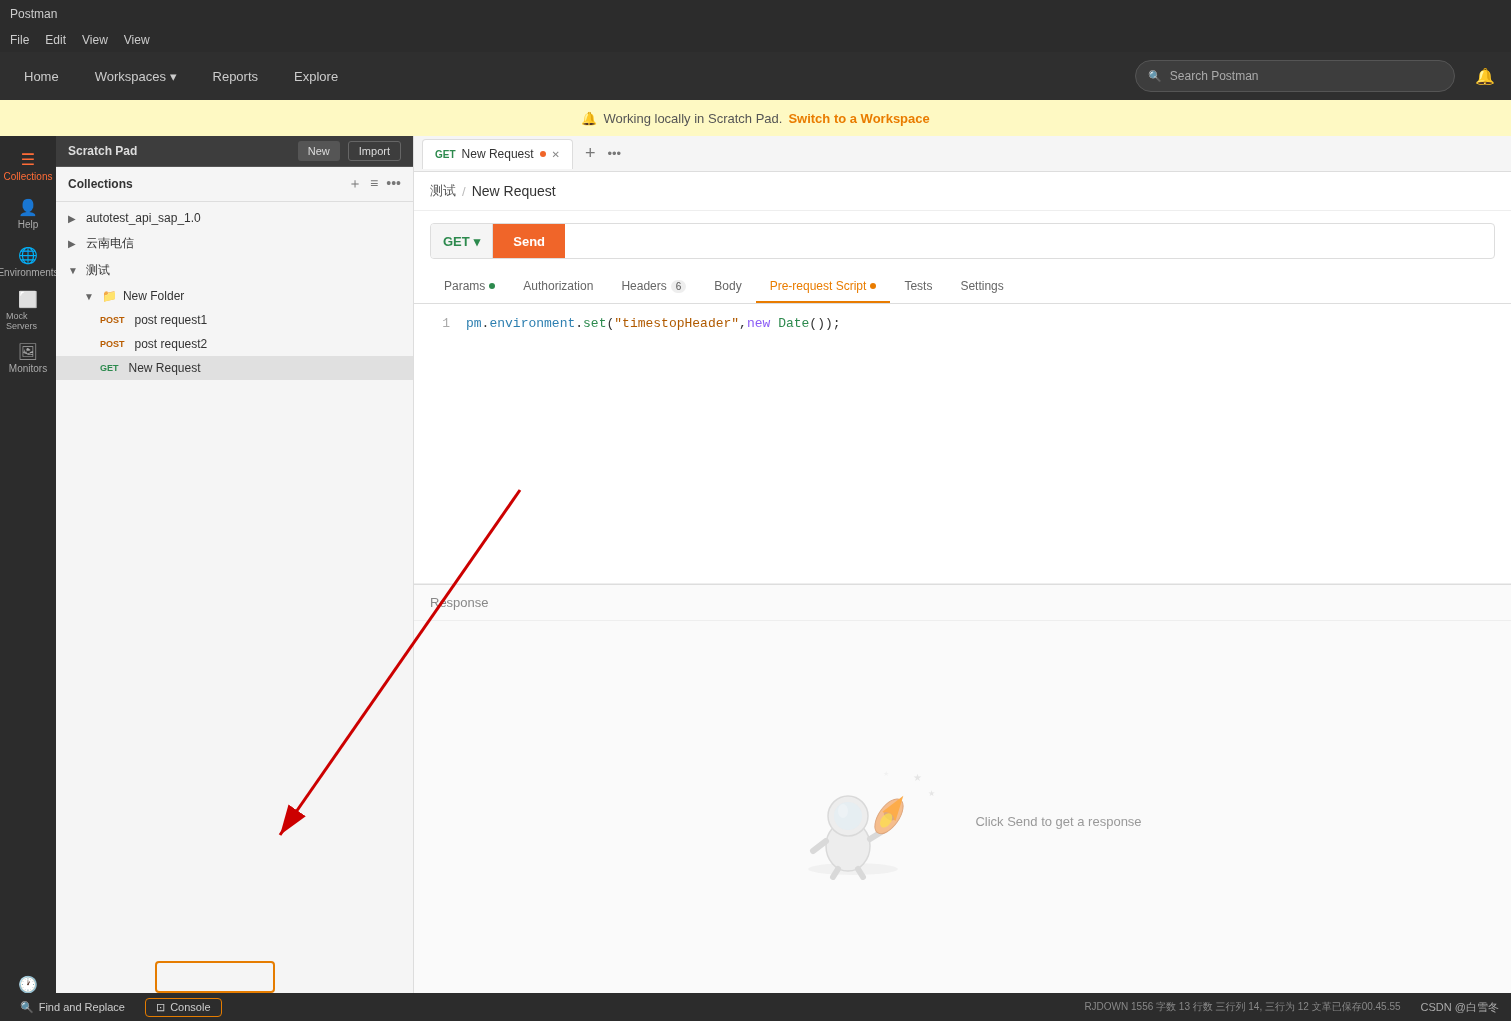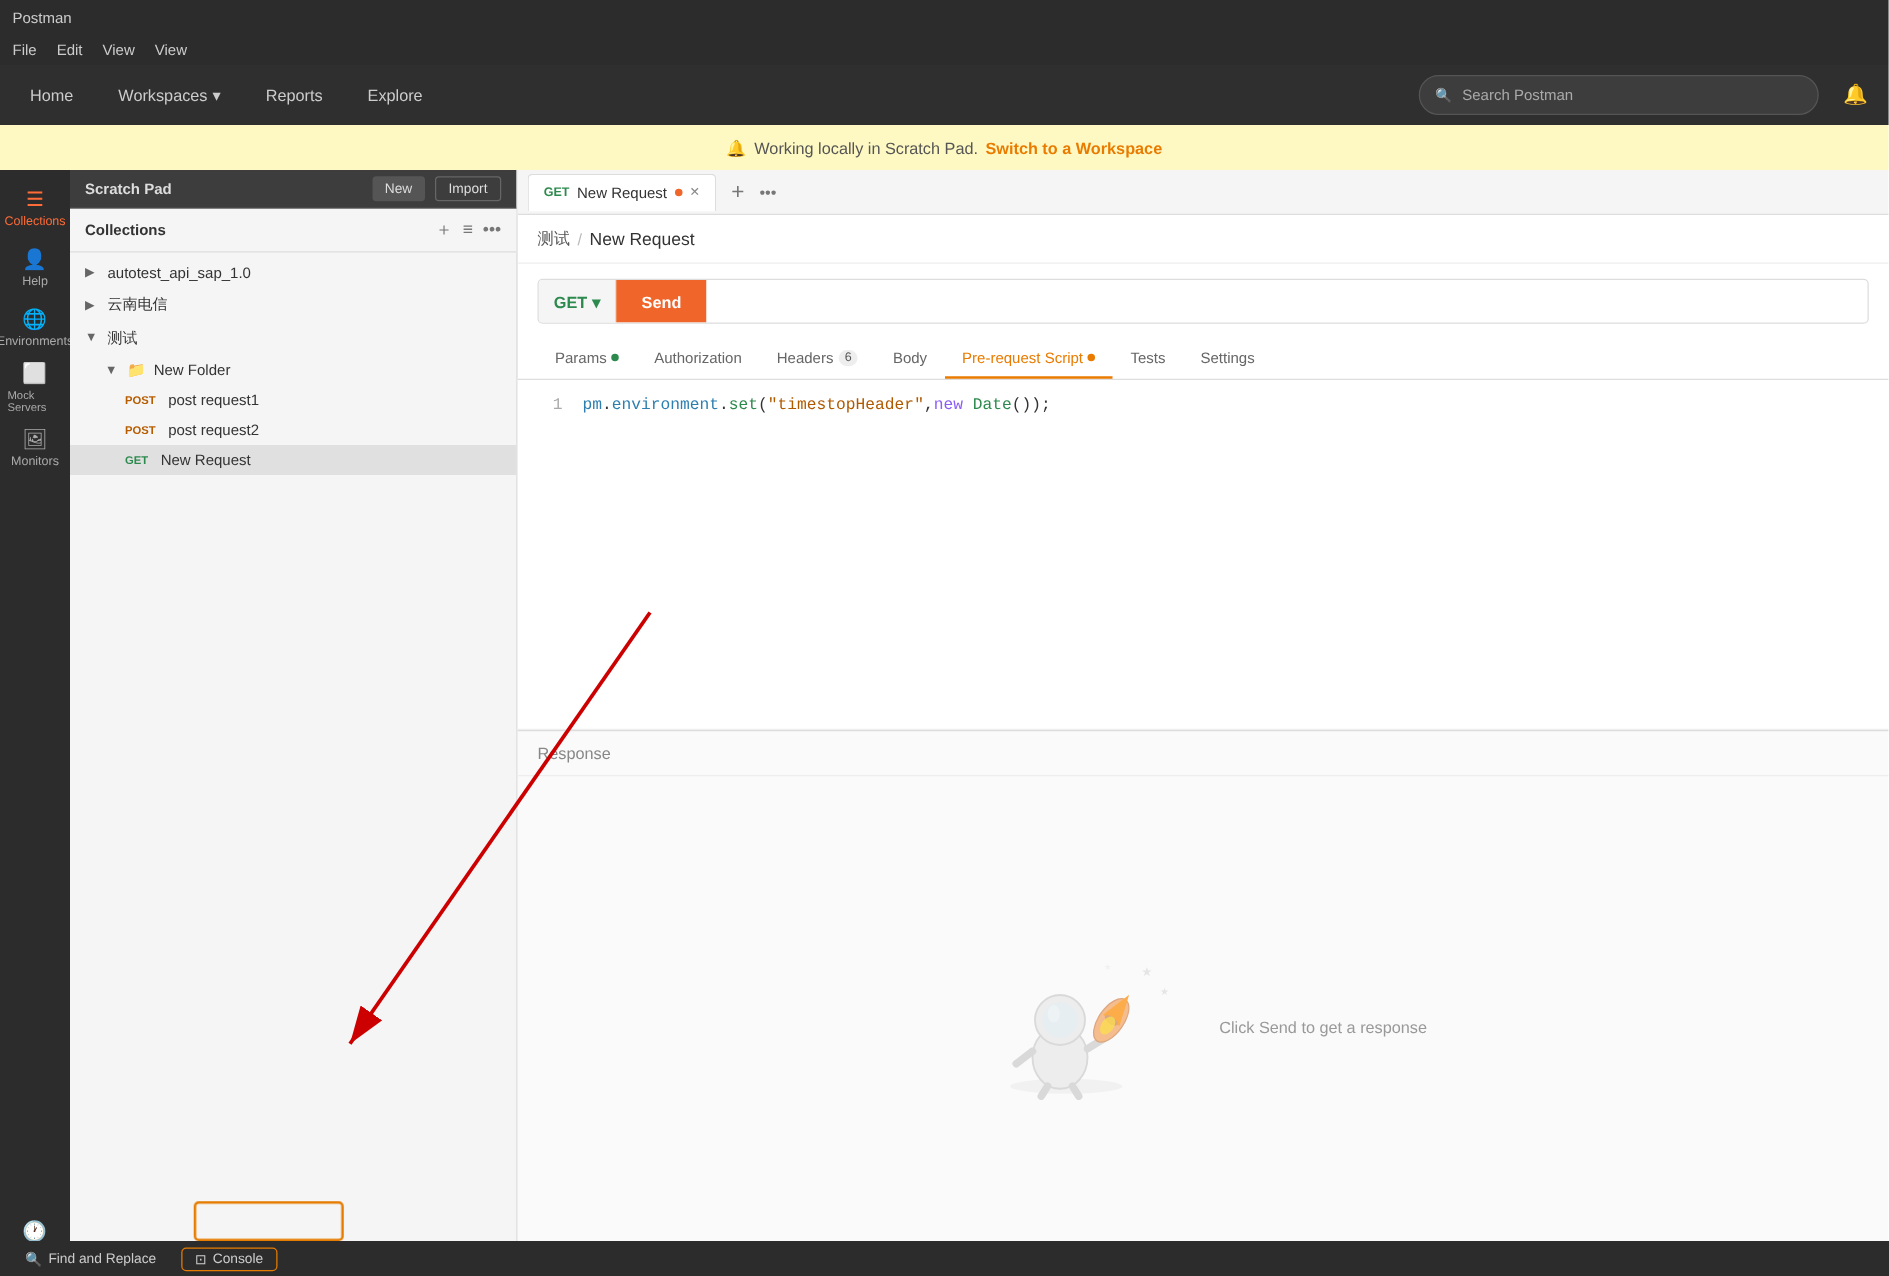--- a/index.html
+++ b/index.html
@@ -630,13 +630,17 @@
   <div class="bottom-left">
     <div class="bottom-btn">
       <span>🔍</span>
       <span>Find and Replace</span>
     </div>
     <div class="bottom-btn console-btn">
       <span>⊡</span>
       <span>Console</span>
     </div>
   </div>
+  <div style="display:flex; gap: 20px; align-items:center;">
+    <span class="status-bar-text">RJDOWN  1556 字数  13 行数  三行列 14, 三行为 12  文革已保存00.45.55</span>
+    <span class="bottom-right">CSDN @白雪冬</span>
+  </div>
 </div>
 
 </body></html>

